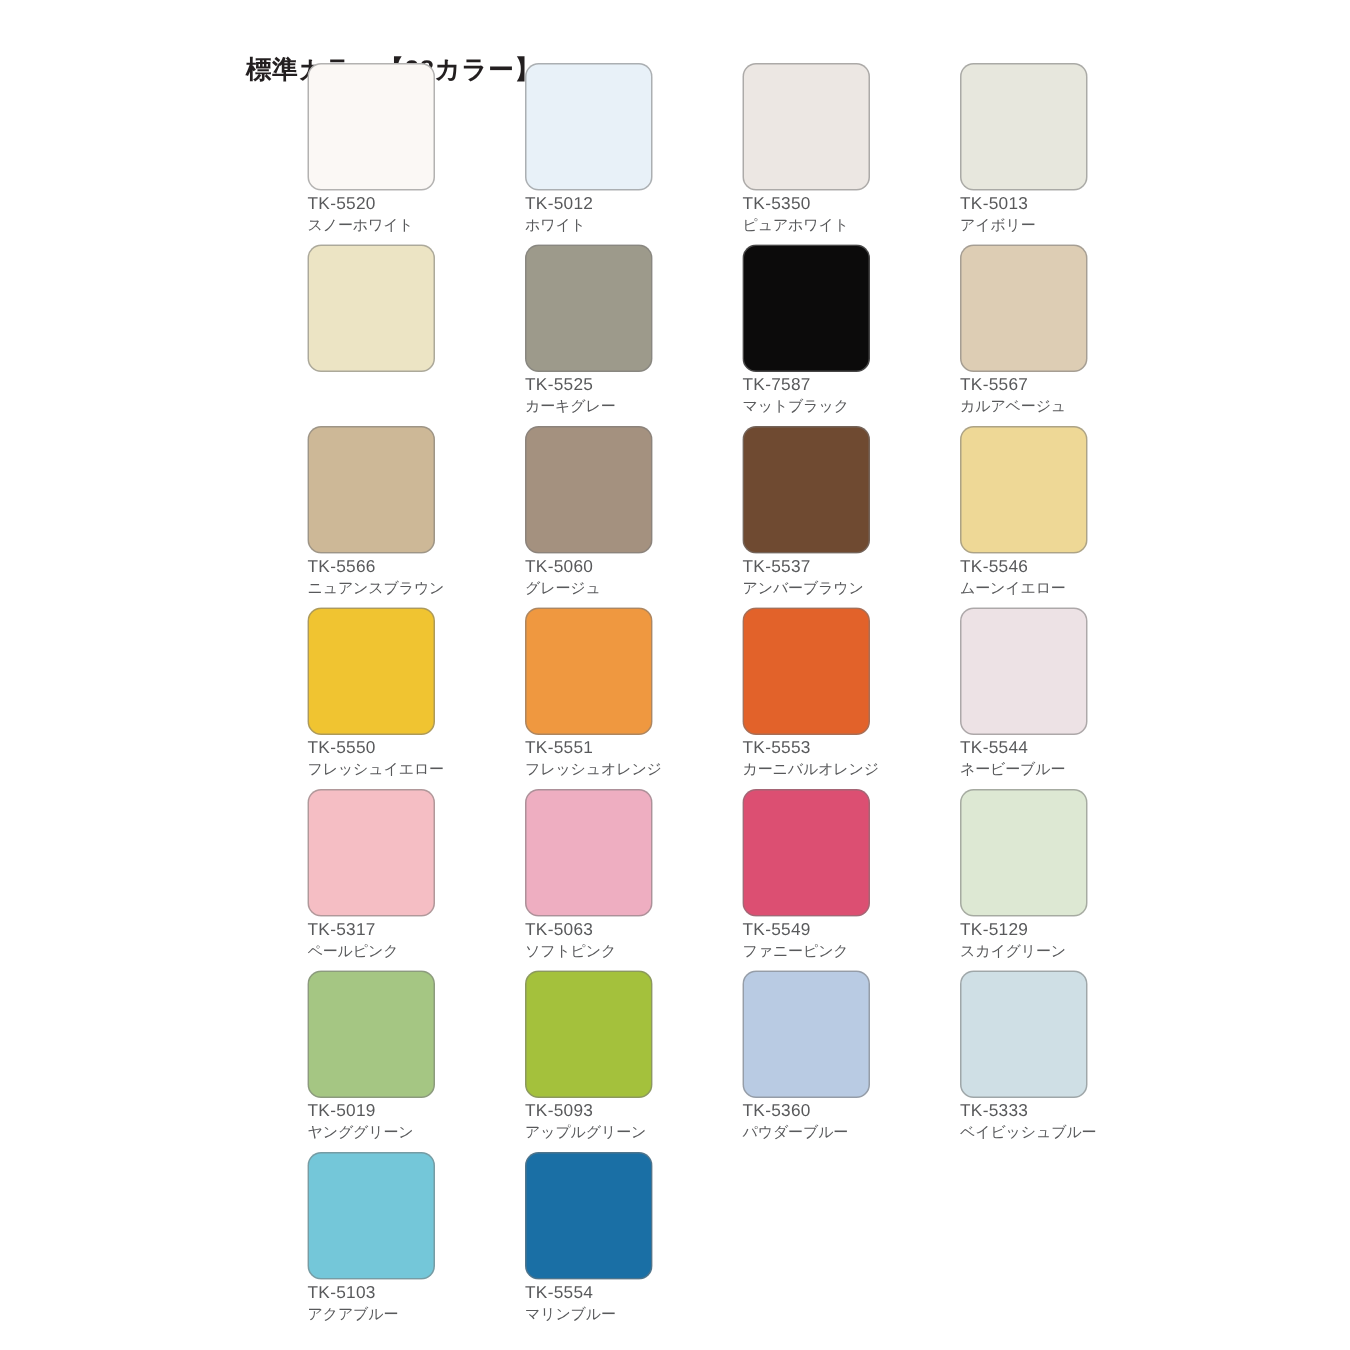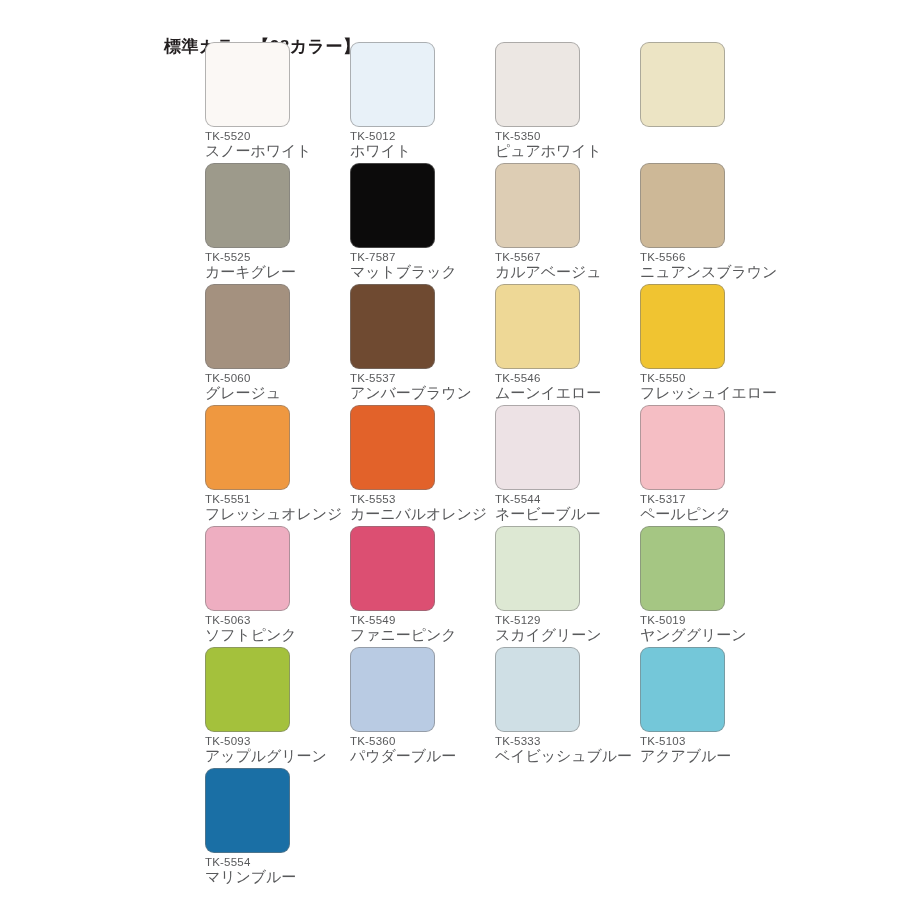--- a/index.html
+++ b/index.html
@@ -60,21 +60,21 @@
   .swatch-code {
     display: block;
     font-size: 11.5px;
     line-height: 13.5px;
     color: #58595b;
     white-space: nowrap;
     letter-spacing: 0.2px;
   }
   .swatch-name {
     display: block;
-    font-size: 15px;
+    font-size: 10px;
     line-height: 13.5px;
     color: #58595b;
     white-space: nowrap;
     letter-spacing: -0.1px;
   }
 </style>
 </head>
 <body>
 
 <div id="page">
@@ -97,20 +97,27 @@
         </div>
       </div>
       <div class="swatch-cell">
         <div class="swatch-chip" style="background: rgb(236, 231, 227);"></div>
         <div class="swatch-labels">
           <span class="swatch-code">TK-5350</span>
           <span class="swatch-name">ピュアホワイト</span>
         </div>
       </div>
       <div class="swatch-cell">
+        <div class="swatch-chip" style="background: rgb(231, 231, 221);"></div>
+        <div class="swatch-labels">
+          <span class="swatch-code">TK-5013</span>
+          <span class="swatch-name">アイボリー</span>
+        </div>
+      </div>
+      <div class="swatch-cell">
         <div class="swatch-chip" style="background: rgb(236, 228, 196);"></div>
       </div>
       <div class="swatch-cell">
         <div class="swatch-chip" style="background: rgb(157, 154, 139);"></div>
         <div class="swatch-labels">
           <span class="swatch-code">TK-5525</span>
           <span class="swatch-name">カーキグレー</span>
         </div>
       </div>
       <div class="swatch-cell">

